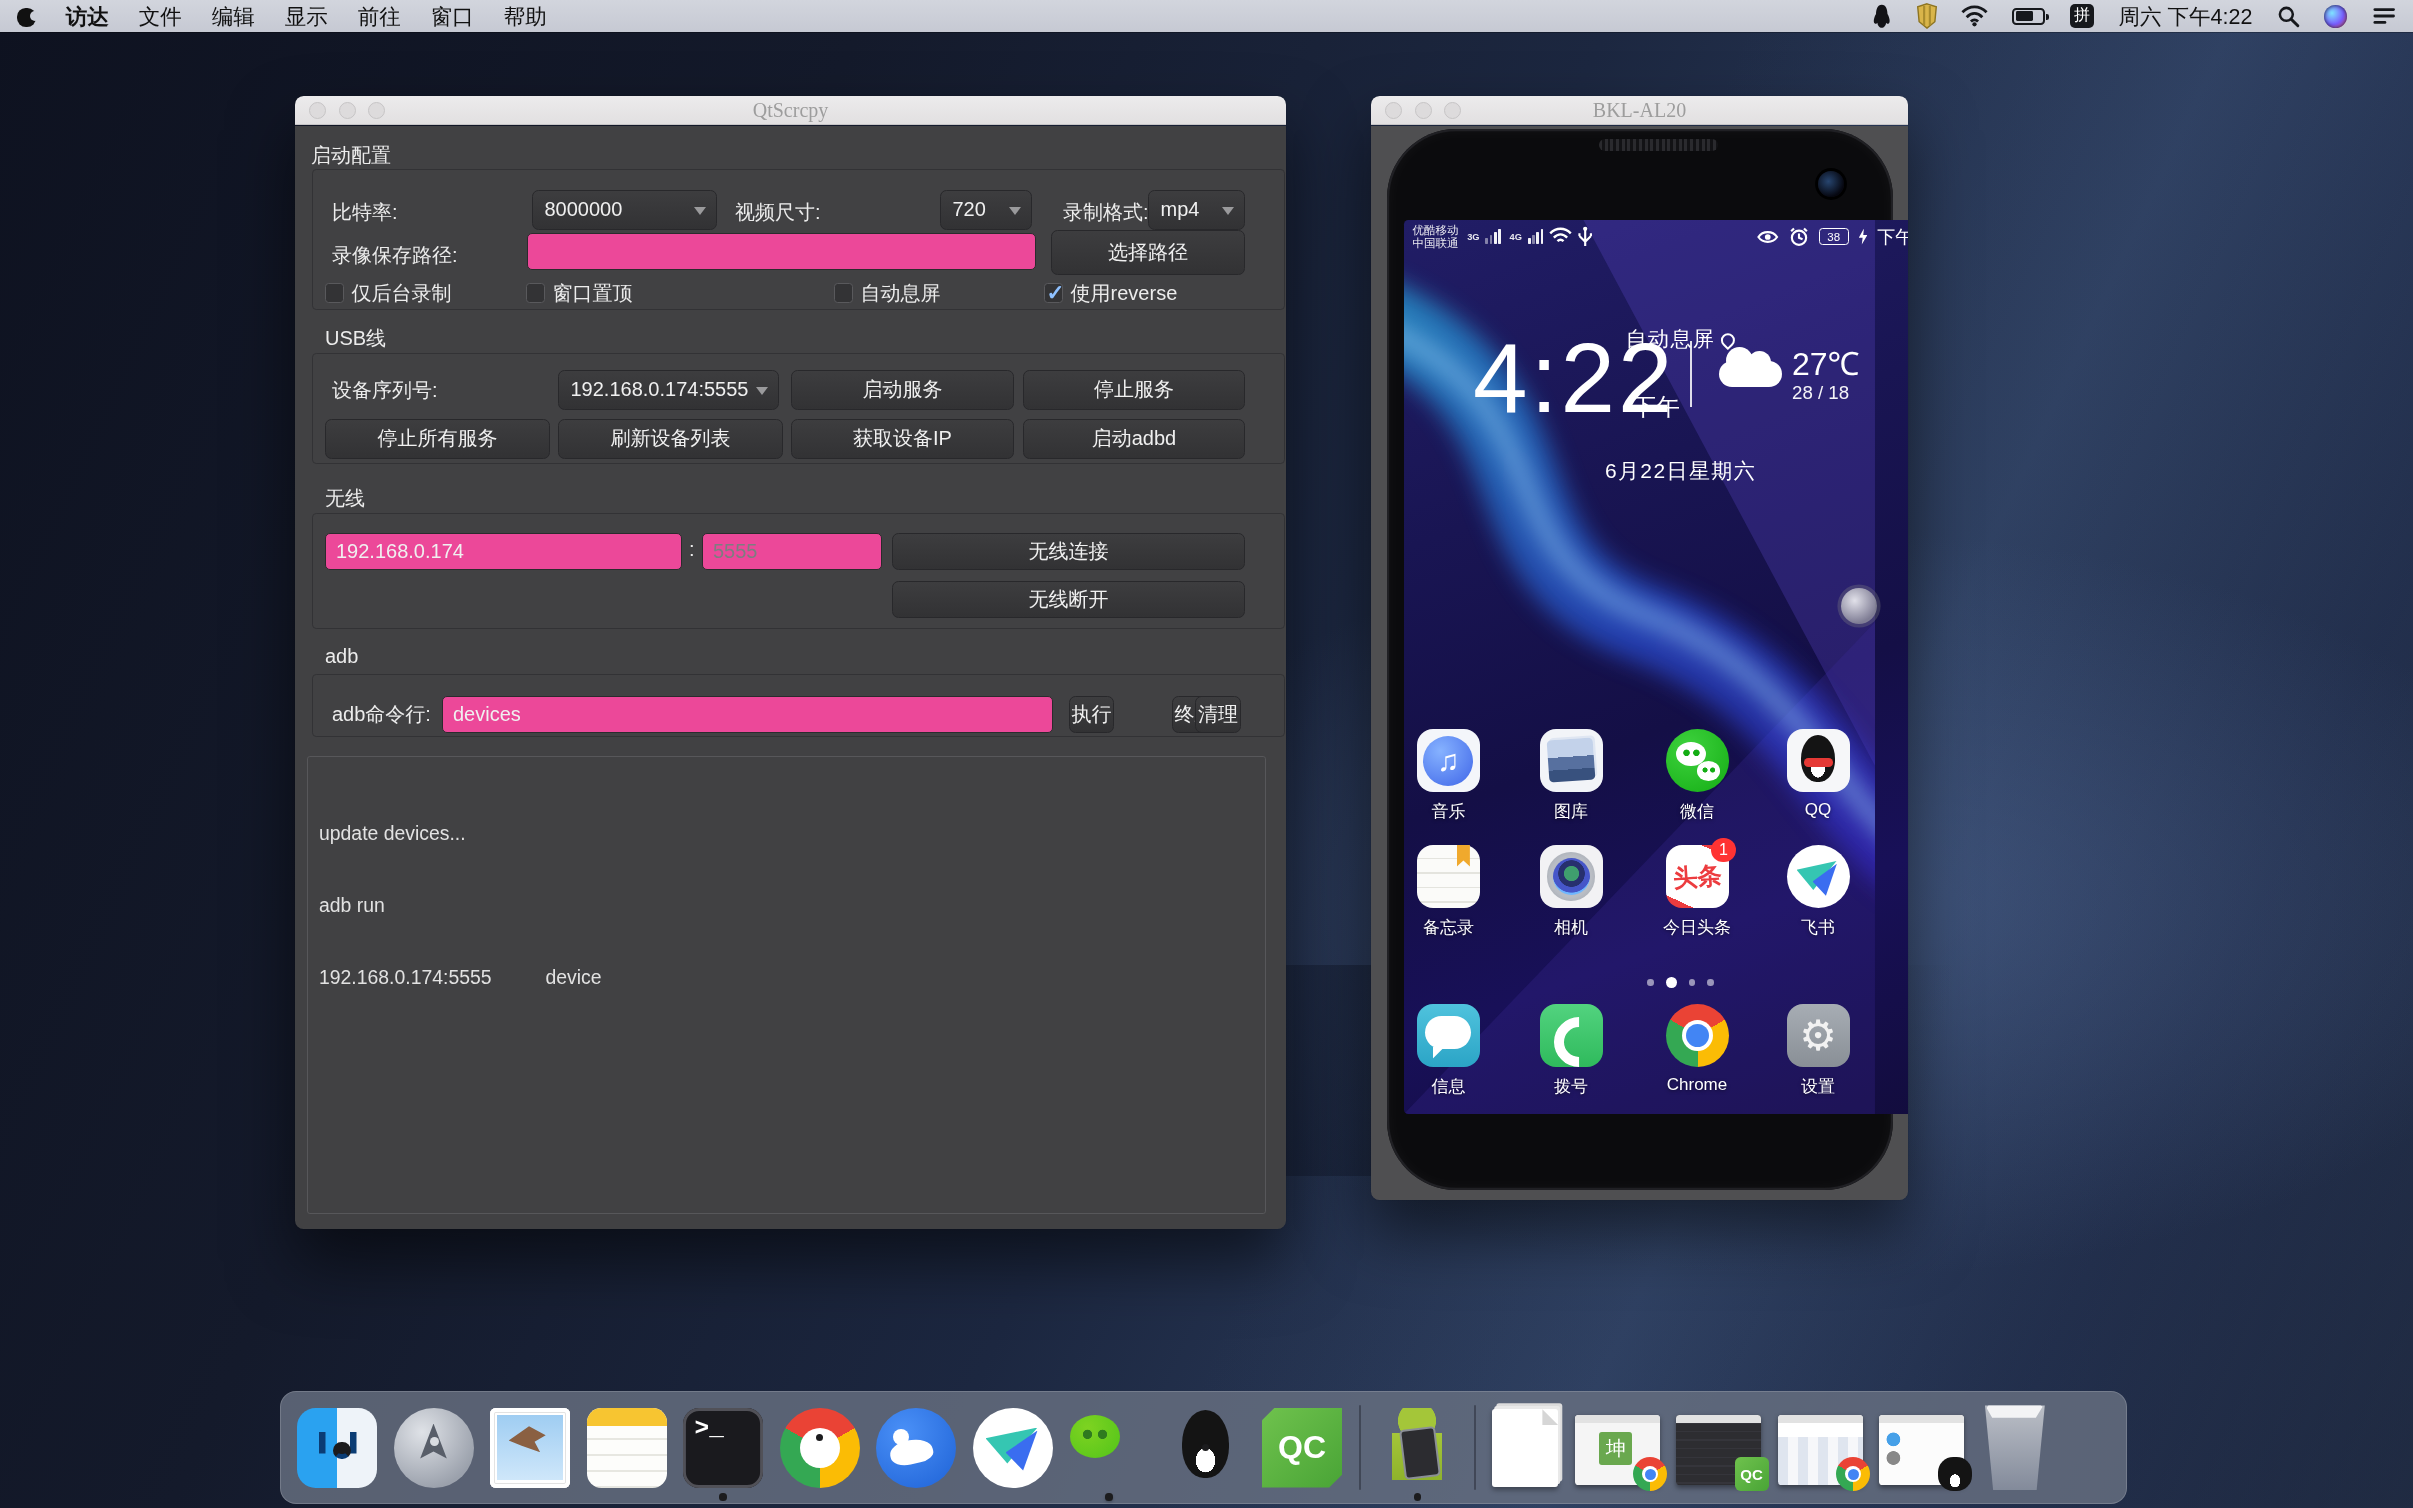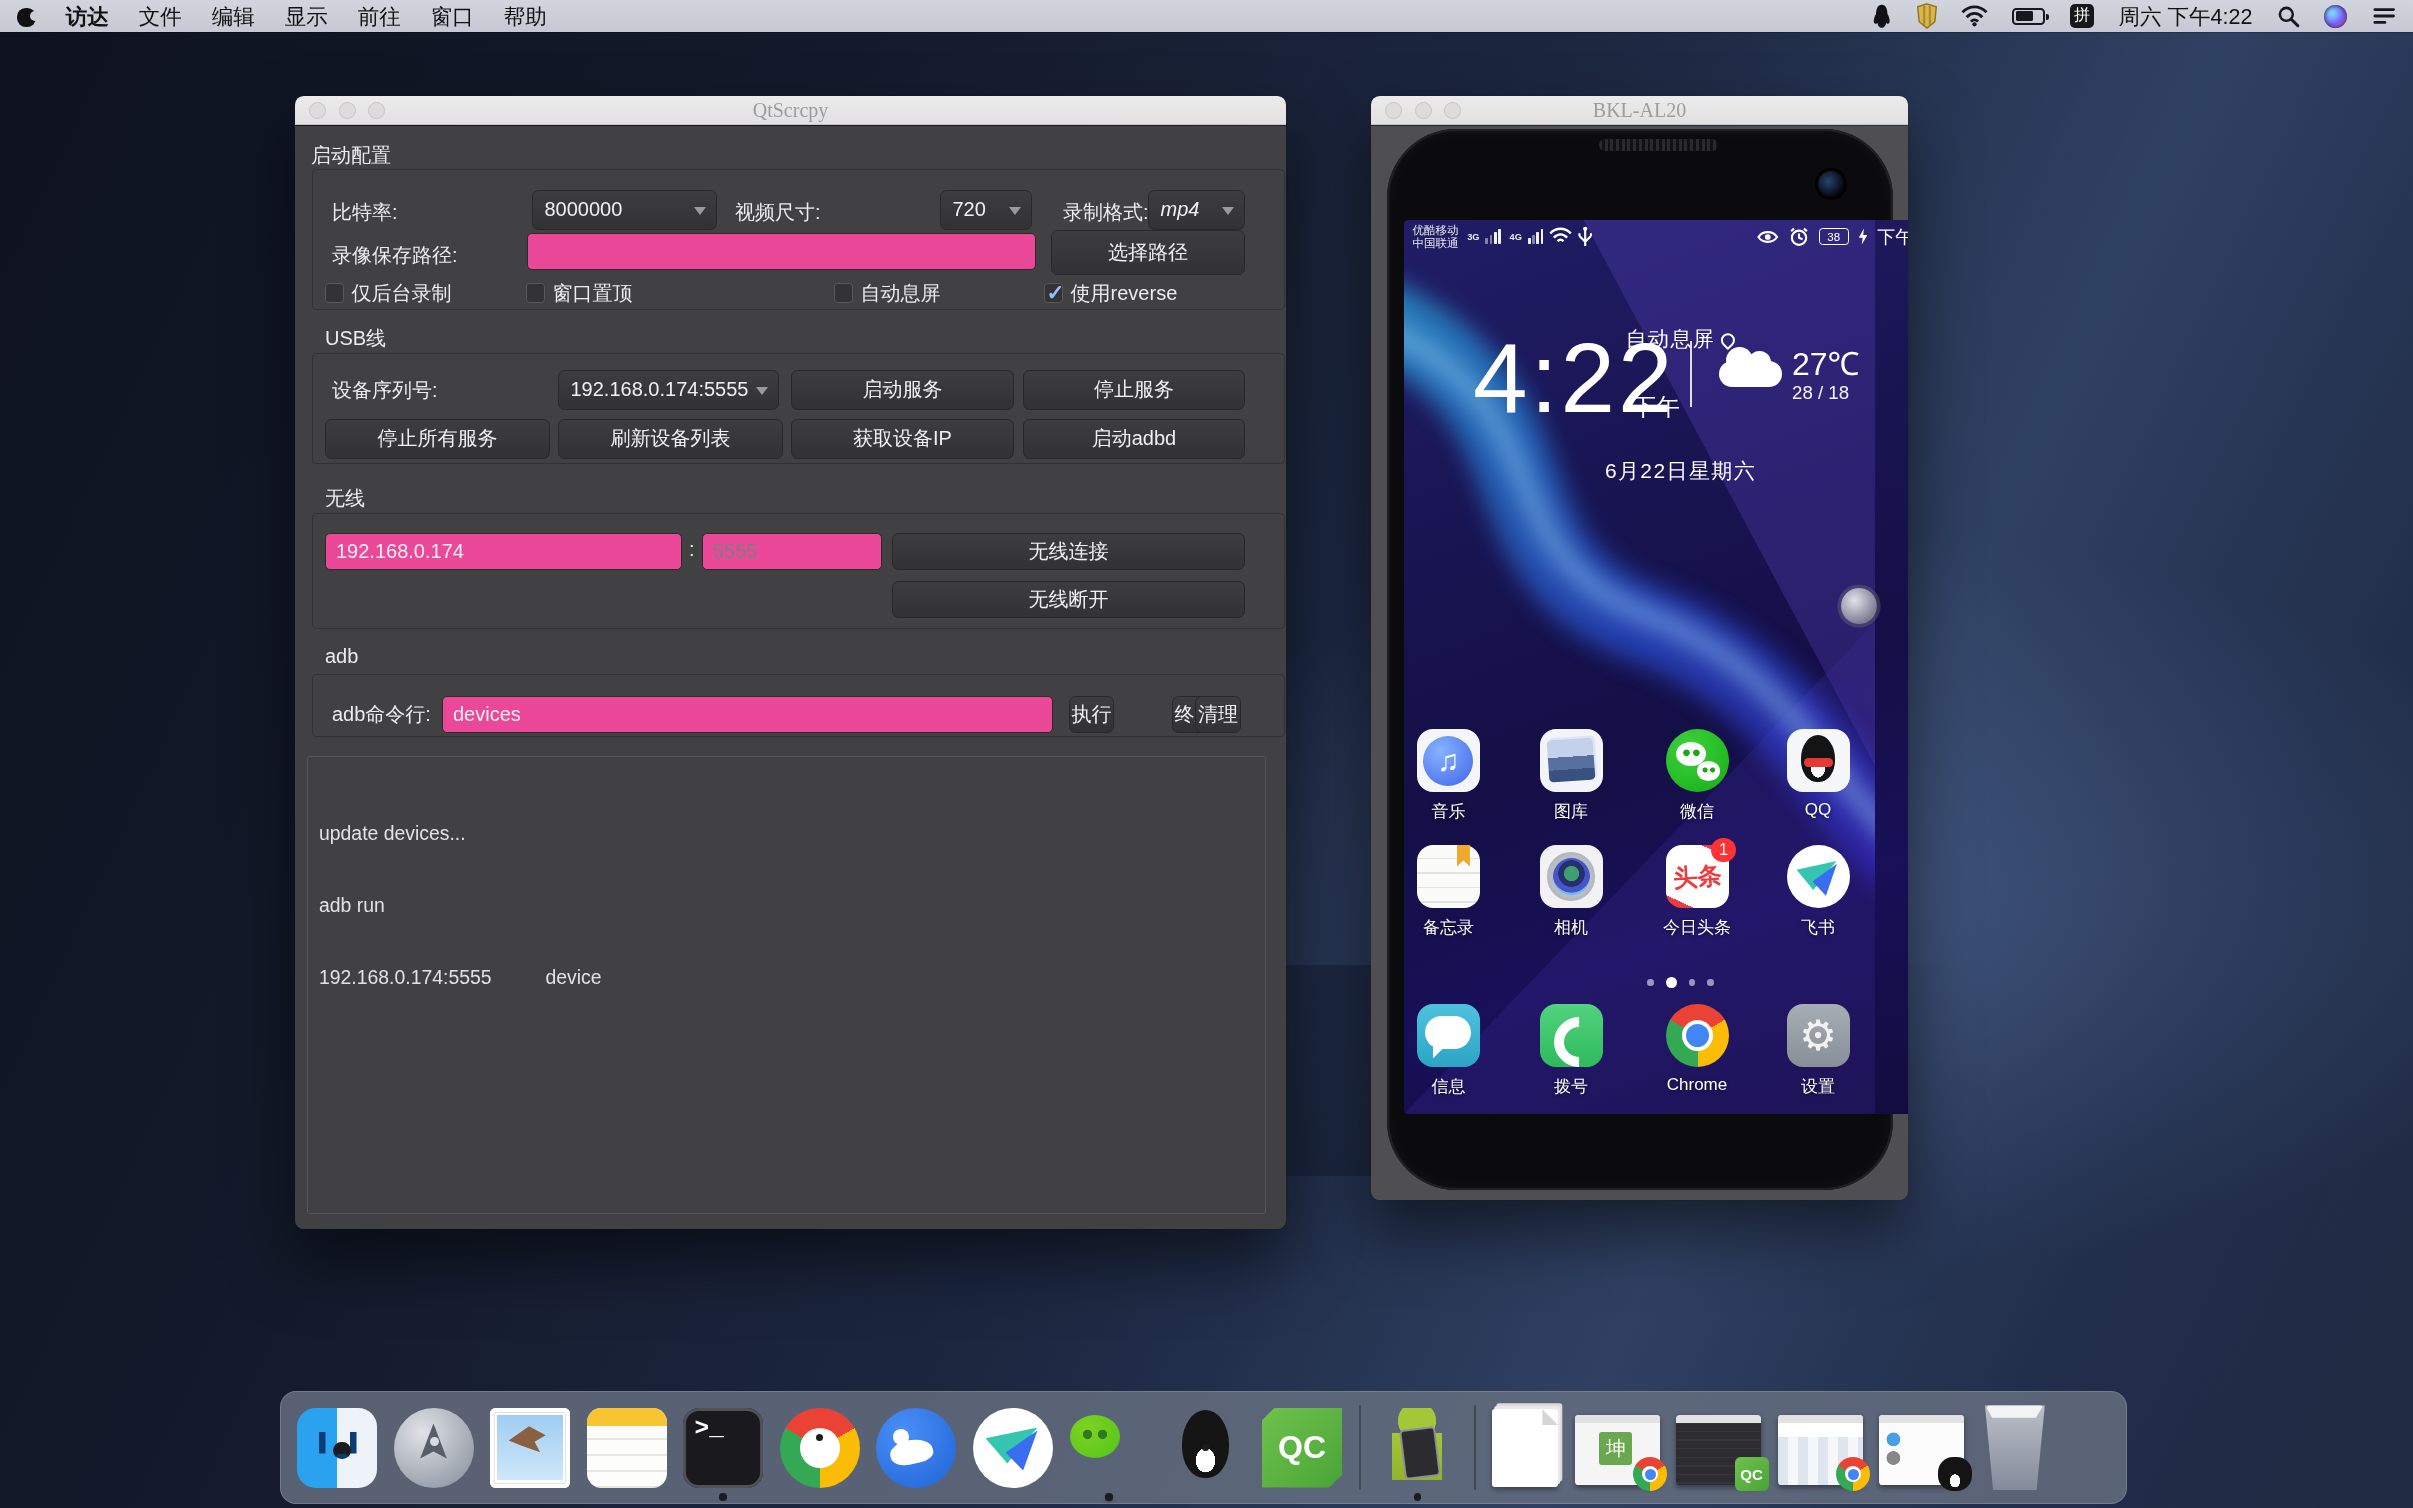--- a/index.html
+++ b/index.html
@@ -310,21 +310,21 @@
     <div class="groupbox" style="left:16.5px; top:43px; width:973px; height:141px;"></div>
     <div class="qlabel" style="left:37px; top:73px;">比特率:</div>
     <div class="qcombo" style="left:237px; top:64px; width:185px; height:40px;">
       <span>8000000</span>
     </div>
     <div class="qlabel" style="left:440px; top:73px;">视频尺寸:</div>
     <div class="qcombo" style="left:645px; top:64px; width:92px; height:40px;">
       <span>720</span>
     </div>
     <div class="qlabel" style="left:768px; top:73px;">录制格式:</div>
-    <div class="qcombo" style="left:853px; top:64px; width:97px; height:40px;font-style:italic;">
+    <div class="qcombo" style="left:853px; top:64px; width:97px; height:40px;">
       <span>mp4</span>
     </div>
     <div class="qlabel" style="left:37px; top:116px;">录像保存路径:</div>
     <input class="qedit" style="left: 232px; top: 107px; width: 509px; height: 37px;" value="">
     <div class="qbtn" style="left:756px; top:104px; width:194px; height:45px;">选择路径</div>
 
     <div class="qcheck" style="left:30px; top:154px;">
       <span class="cbox"></span>
       <span>仅后台录制</span>
     </div>

